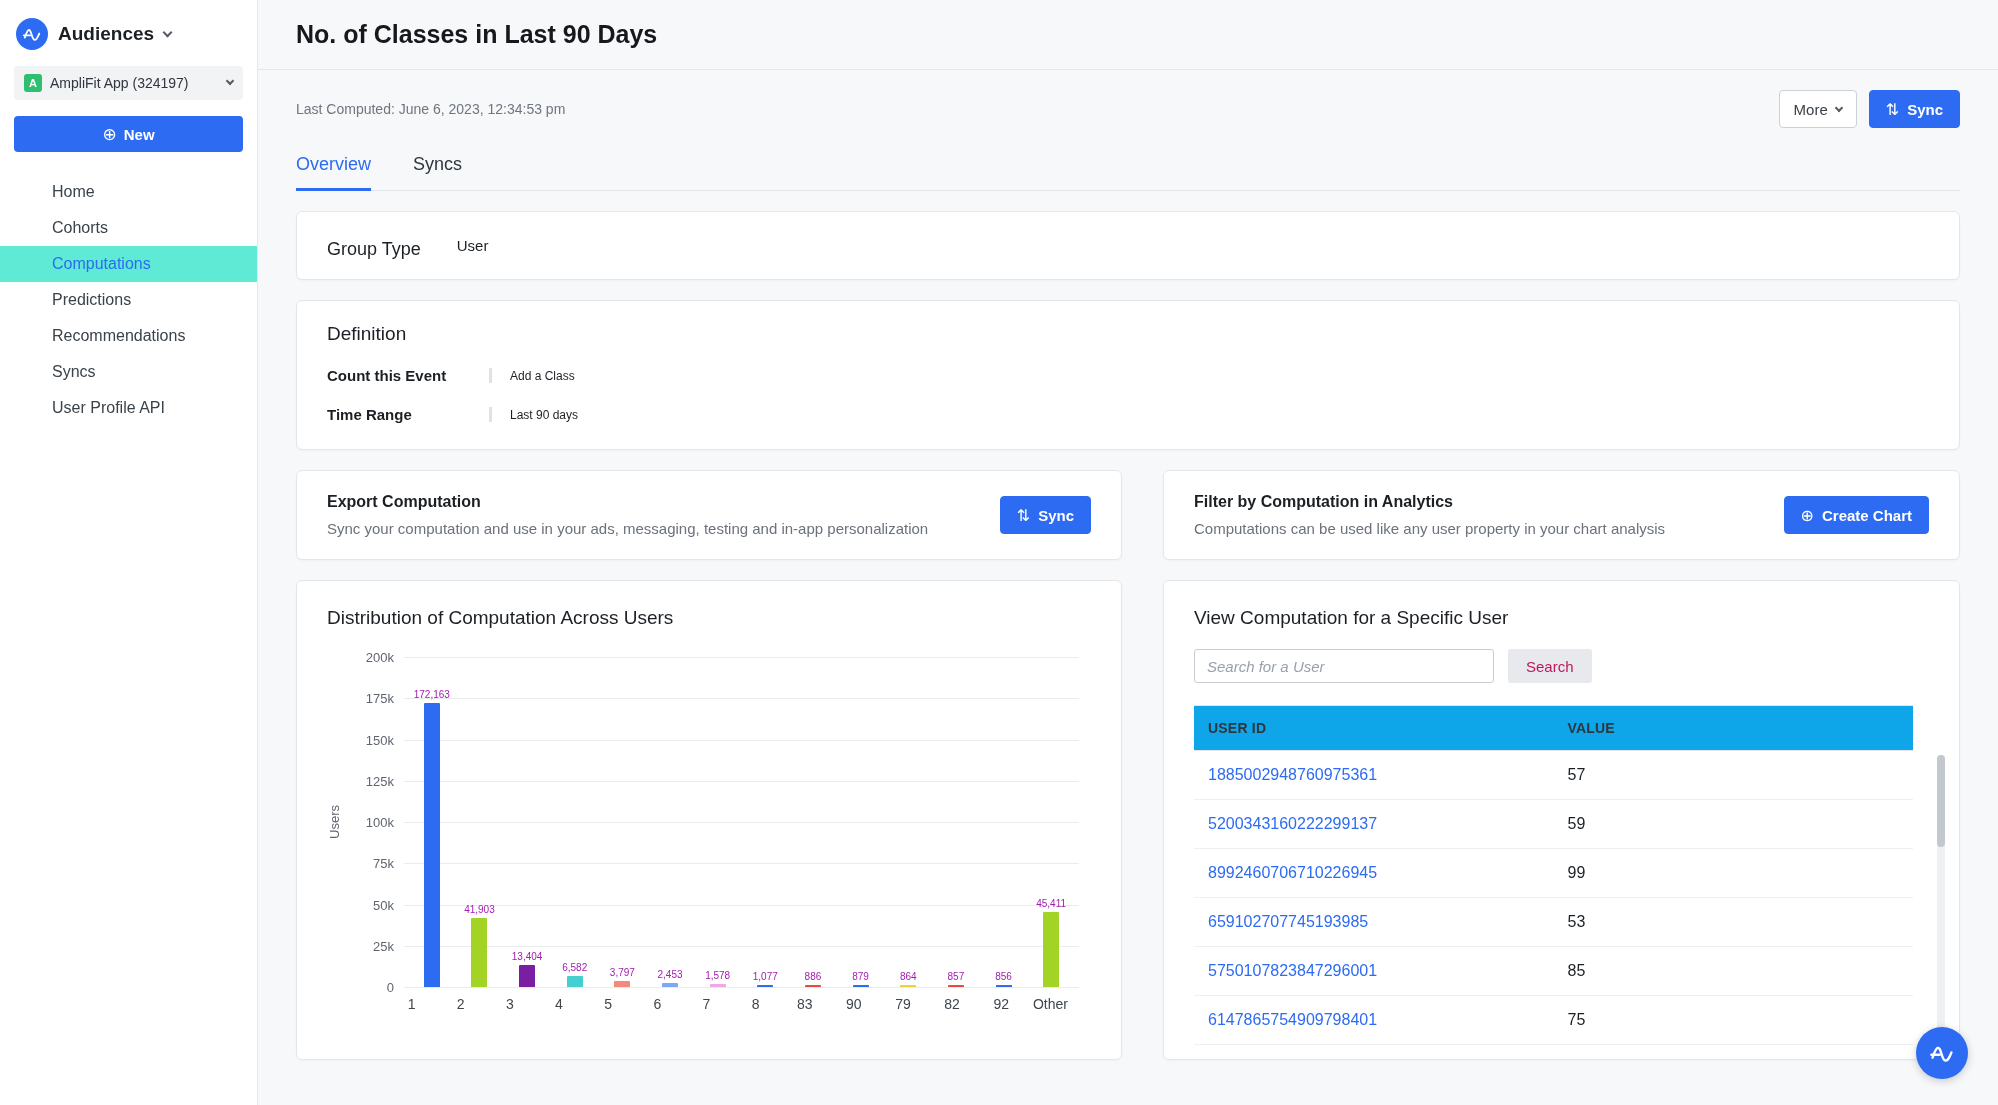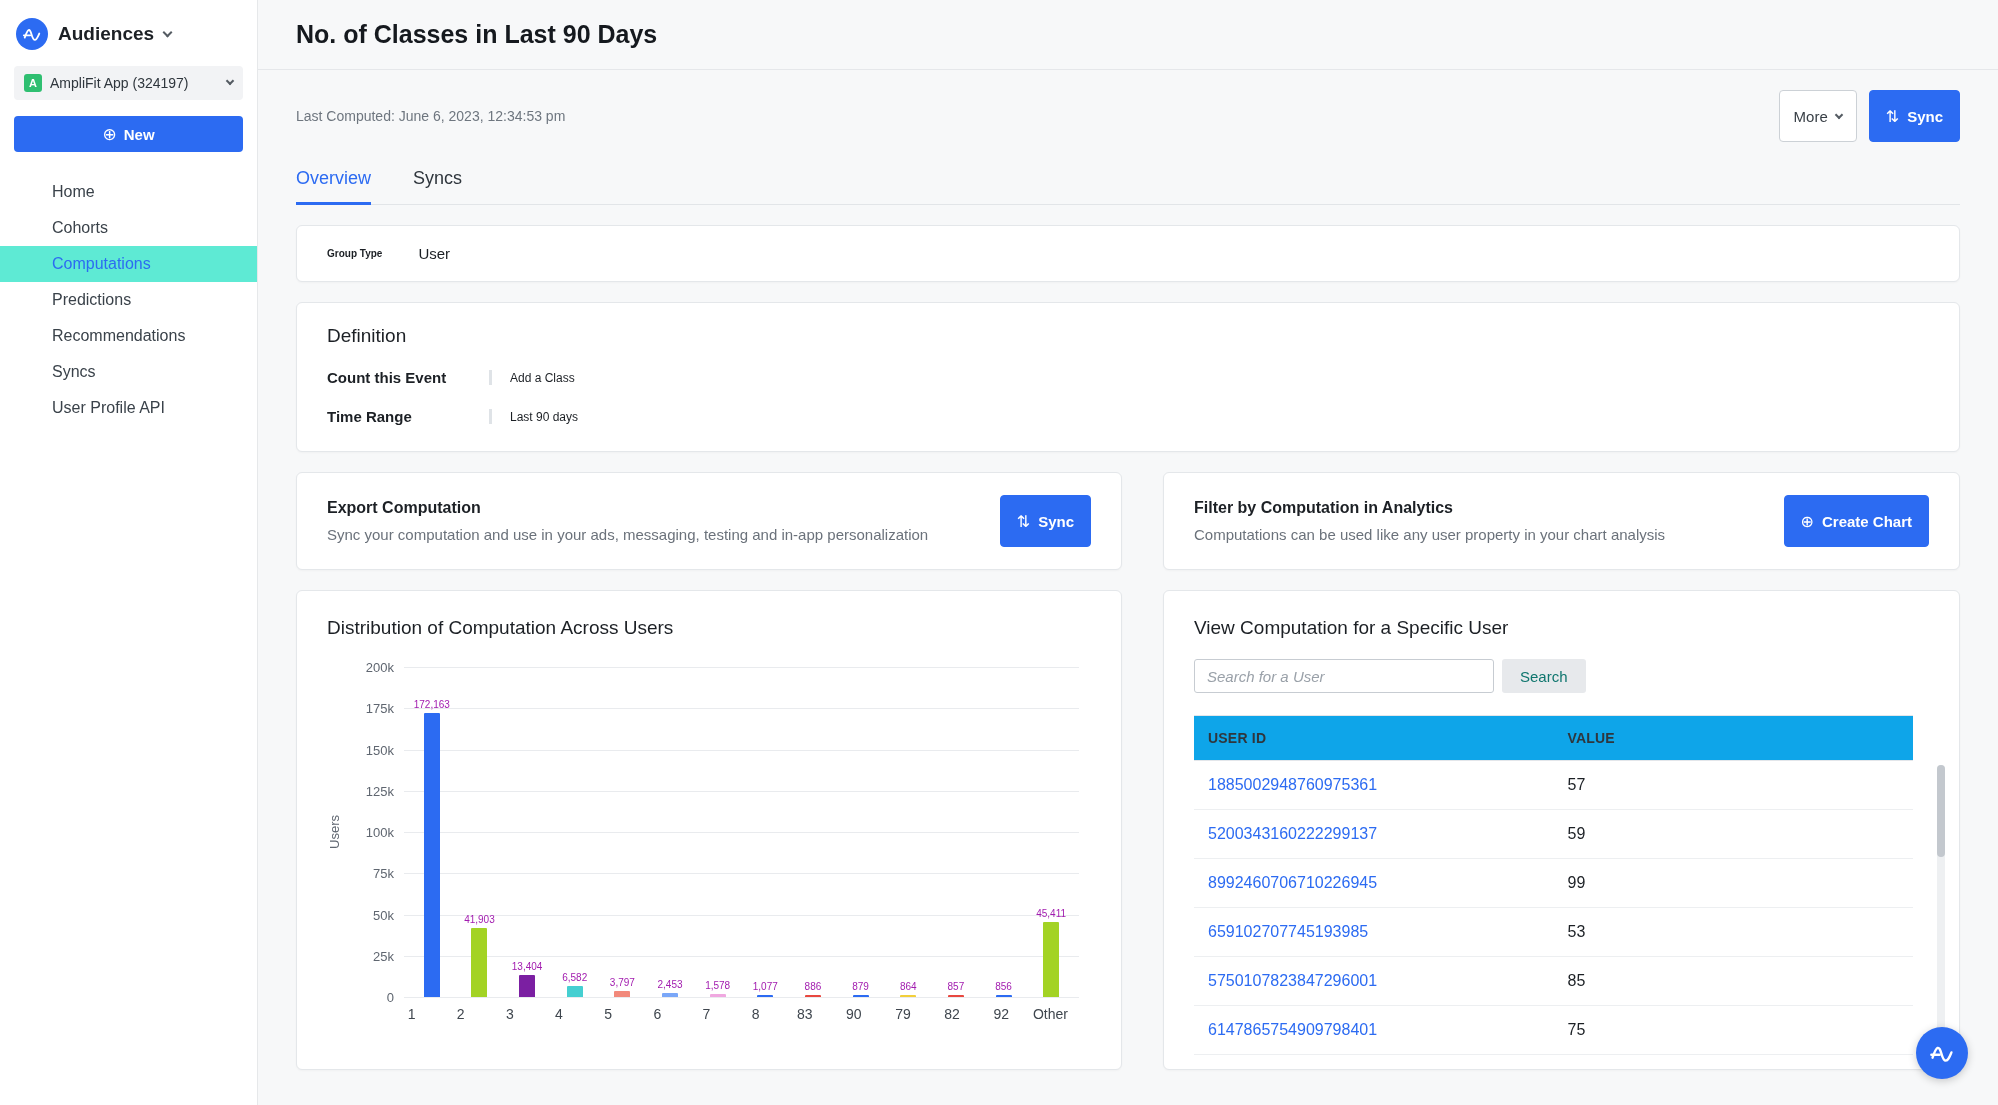--- a/index.html
+++ b/index.html
@@ -36,33 +36,33 @@
   .nav-item{height:36px;line-height:36px;padding-left:52px;font-size:16px;color:#3a424a;cursor:pointer;white-space:nowrap;}
   .nav-item.active{background:#5eead4;color:var(--accent);}
   
   .main{flex:1;height:100%;display:flex;flex-direction:column;position:relative;}
   .title-row{height:70px;flex:none;display:flex;align-items:center;padding:0 38px;border-bottom:1px solid #e5e7ea;}
   .title-row h1{font-size:25px;font-weight:700;color:#15191e;}
   .content{flex:1;padding:0 38px;overflow:hidden;}
   .meta-row{margin-top:20px;display:flex;align-items:center;justify-content:space-between;}
   .last-computed{font-size:14px;color:var(--muted);}
   .meta-actions{display:flex;gap:12px;}
-  .btn{font-family:inherit;font-size:15px;border-radius:4px;height:52px;display:inline-flex;align-items:center;gap:8px;cursor:pointer;}
+  .btn{font-family:inherit;font-size:15px;border-radius:4px;height:38px;display:inline-flex;align-items:center;gap:8px;cursor:pointer;}
   .btn-white{background:#fff;border:1px solid #ccd1d6;color:#383f46;padding:0 14px;}
   .btn-white .chev{width:6px;height:6px;border-color:#555c63;margin-top:-3px;}
   .btn-blue{background:var(--accent);border:1px solid var(--accent);color:#fff;padding:0 16px;font-weight:600;}
   .sync-glyph{font-size:16px;font-weight:400;}
   
   .tabs{margin-top:26px;display:flex;gap:42px;border-bottom:1px solid #e2e5e8;}
   .tab{font-size:18px;padding-bottom:13px;color:#2f363d;cursor:pointer;border-bottom:3px solid transparent;margin-bottom:-1px;}
   .tab.active{color:var(--accent);border-bottom-color:var(--accent);}
   
   .card{background:var(--card-bg);border:1px solid var(--border);border-radius:6px;box-shadow:0 1px 2px rgba(0,0,0,.03);}
   .group-card{margin-top:20px;padding:19px 30px;display:flex;align-items:center;gap:36px;}
-  .group-label{font-size:10px;font-weight:700;}
+  .group-label{font-size:18px;font-weight:400;margin-top:8px;}
   .group-value{font-size:15px;}
   .def-card{margin-top:20px;padding:22px 30px 26px 30px;}
   .def-title{font-size:19px;font-weight:400;color:#1c2025;}
   .def-row{display:flex;align-items:center;margin-top:22px;}
   .def-label{width:162px;font-size:15px;font-weight:700;flex:none;}
   .def-divider{width:3px;height:15px;background:#dfe3e7;margin-right:18px;flex:none;}
   .def-value{font-size:12px;}
   
   .mid-row{margin-top:20px;display:flex;gap:41px;}
   .mid-card{padding:22px 30px;display:flex;align-items:center;justify-content:space-between;gap:20px;}
@@ -83,21 +83,21 @@
   .bar-col{flex:1;display:flex;flex-direction:column;align-items:center;justify-content:flex-end;height:100%;}
   .bar-value{font-size:10px;font-weight:400;color:#a21caf;margin-bottom:3px;white-space:nowrap;}
   .bar{width:16px;border-radius:1px 1px 0 0;}
   .xlabels{display:flex;justify-content:space-around;padding:0 4px;margin-left:56px;margin-right:12px;margin-top:9px;}
   .xlabel{flex:1;text-align:center;font-size:14px;color:#3f464e;}
   
   .user-card{flex:1;height:480px;padding:26px 30px;position:relative;overflow:hidden;}
   .search-row{display:flex;margin-top:20px;}
   .search-input{width:300px;height:34px;border:1px solid #c7ccd2;border-radius:3px;padding:0 12px;font-size:15px;font-family:inherit;color:#2f363d;background:#fff;}
   .search-input::placeholder{color:#9aa1a9;font-style:italic;}
-  .search-btn{margin-left:8px;height:34px;padding:0 18px;background:#e7e9ec;color:#0f766e;border:none;border-radius:3px;font-size:15px;font-family:inherit;cursor:pointer;}
+  .search-btn{margin-left:14px;height:34px;padding:0 18px;background:#e7e9ec;color:#be185d;border:none;border-radius:3px;font-size:15px;font-family:inherit;cursor:pointer;}
   .table-wrap{margin-top:22px;padding-right:16px;}
   table{width:100%;border-collapse:collapse;}
   th{background:#0ea5e9;border-top:1px solid #e3e6ea;border-bottom:1px solid #e3e6ea;text-align:left;font-size:14px;font-weight:700;color:#2f363d;padding:14px;letter-spacing:.2px;}
   th:first-child{width:50%;}
   td{padding:15px 14px;font-size:16px;border-bottom:1px solid #edeff1;}
   td a{color:var(--accent);text-decoration:none;}
   .v-scrollbar{position:absolute;right:14px;top:174px;bottom:14px;width:8px;background:#eef0f2;border-radius:4px;}
   .v-thumb{position:absolute;top:0;left:0;width:8px;height:92px;background:#c3c8ce;border-radius:4px;}
   
   .fab{position:absolute;right:30px;bottom:26px;width:52px;height:52px;border-radius:50%;background:var(--accent);border:none;display:flex;align-items:center;justify-content:center;cursor:pointer;box-shadow:0 2px 8px rgba(0,0,0,.2);}

